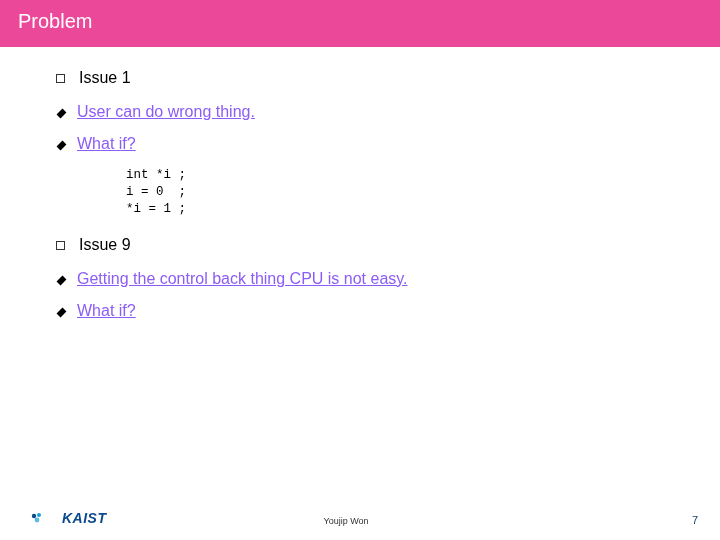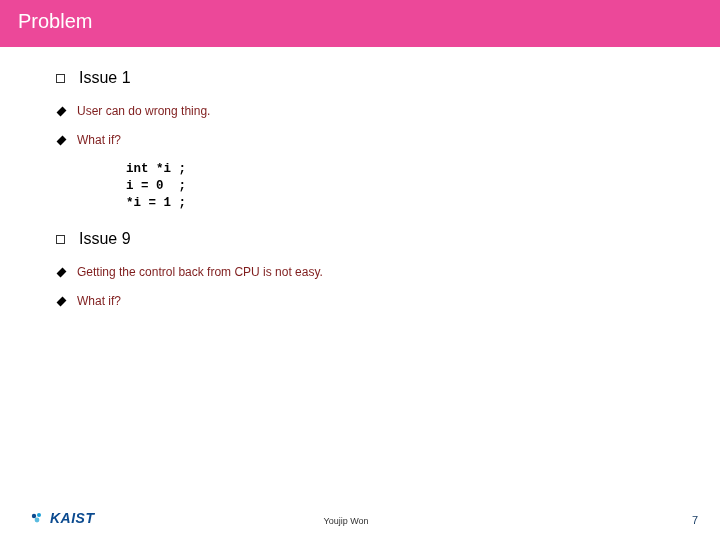--- a/index.html
+++ b/index.html
@@ -47,49 +47,49 @@
   .diamond-bullet {
     width: 7px;
     height: 7px;
     background: #000;
     transform: rotate(45deg) scale(0.8,1.2);
     margin-right: 12px;
     margin-top: 5px;
     flex-shrink: 0;
   }
   .sub-text {
-    font-size: 12px;
-    color: #7f1d1d;
+    font-size: 16px;
+    color: #8b5cf6;
+    text-decoration: underline;
   }
   .code-block {
     font-family: "Courier New", monospace;
     font-size: 12.5px;
     margin-left: 98px;
     margin-bottom: 18px;
     line-height: 1.35;
     white-space: pre;
     color: #000;
-    font-weight: bold;
   }
   .footer {
     position: absolute;
     bottom: 0;
     left: 0;
     width: 720px;
     height: 42px;
     display: flex;
     align-items: center;
   }
   .logo {
     position: absolute;
     left: 30px;
     bottom: 14px;
     display: flex;
     align-items: center;
-    gap: 6px;
+    gap: 18px;
   }
   .logo-text {
     font-weight: bold;
     font-size: 14px;
     color: #0b4a8f;
     letter-spacing: 0.5px;
     font-style: italic;
   }
   .logo-mark {
     width: 14px;
@@ -142,21 +142,21 @@
 i = 0  ;
 *i = 1 ;</div>
 
   <div class="issue-row">
     <span class="square-bullet"></span>
     <span class="issue-title">Issue 9</span>
   </div>
 
   <div class="sub-row">
     <span class="diamond-bullet"></span>
-    <span class="sub-text">Getting the control back from CPU is not easy.</span>
+    <span class="sub-text">Getting the control back thing CPU is not easy.</span>
   </div>
 
   <div class="sub-row">
     <span class="diamond-bullet"></span>
     <span class="sub-text">What if?</span>
   </div>
 
 
 </div>
 

